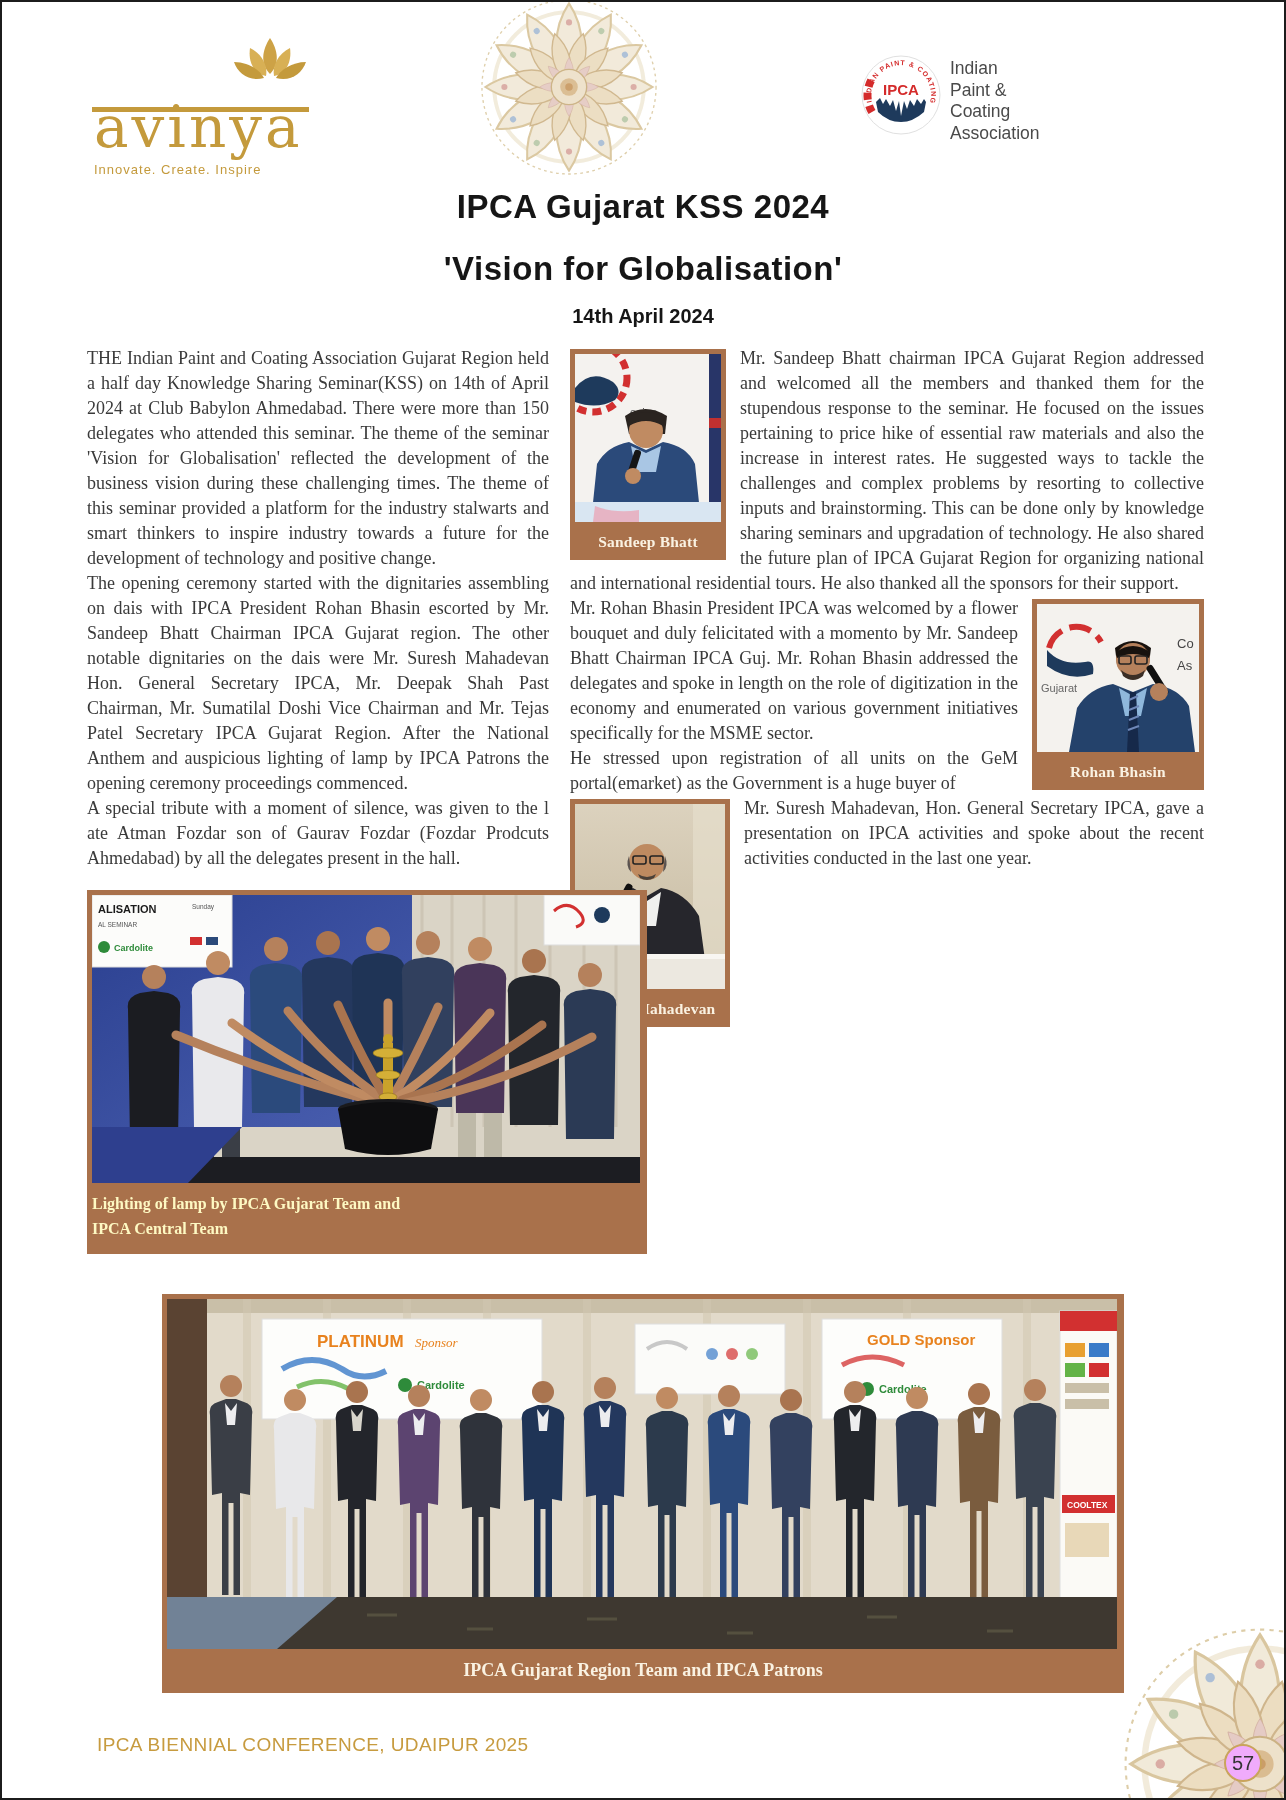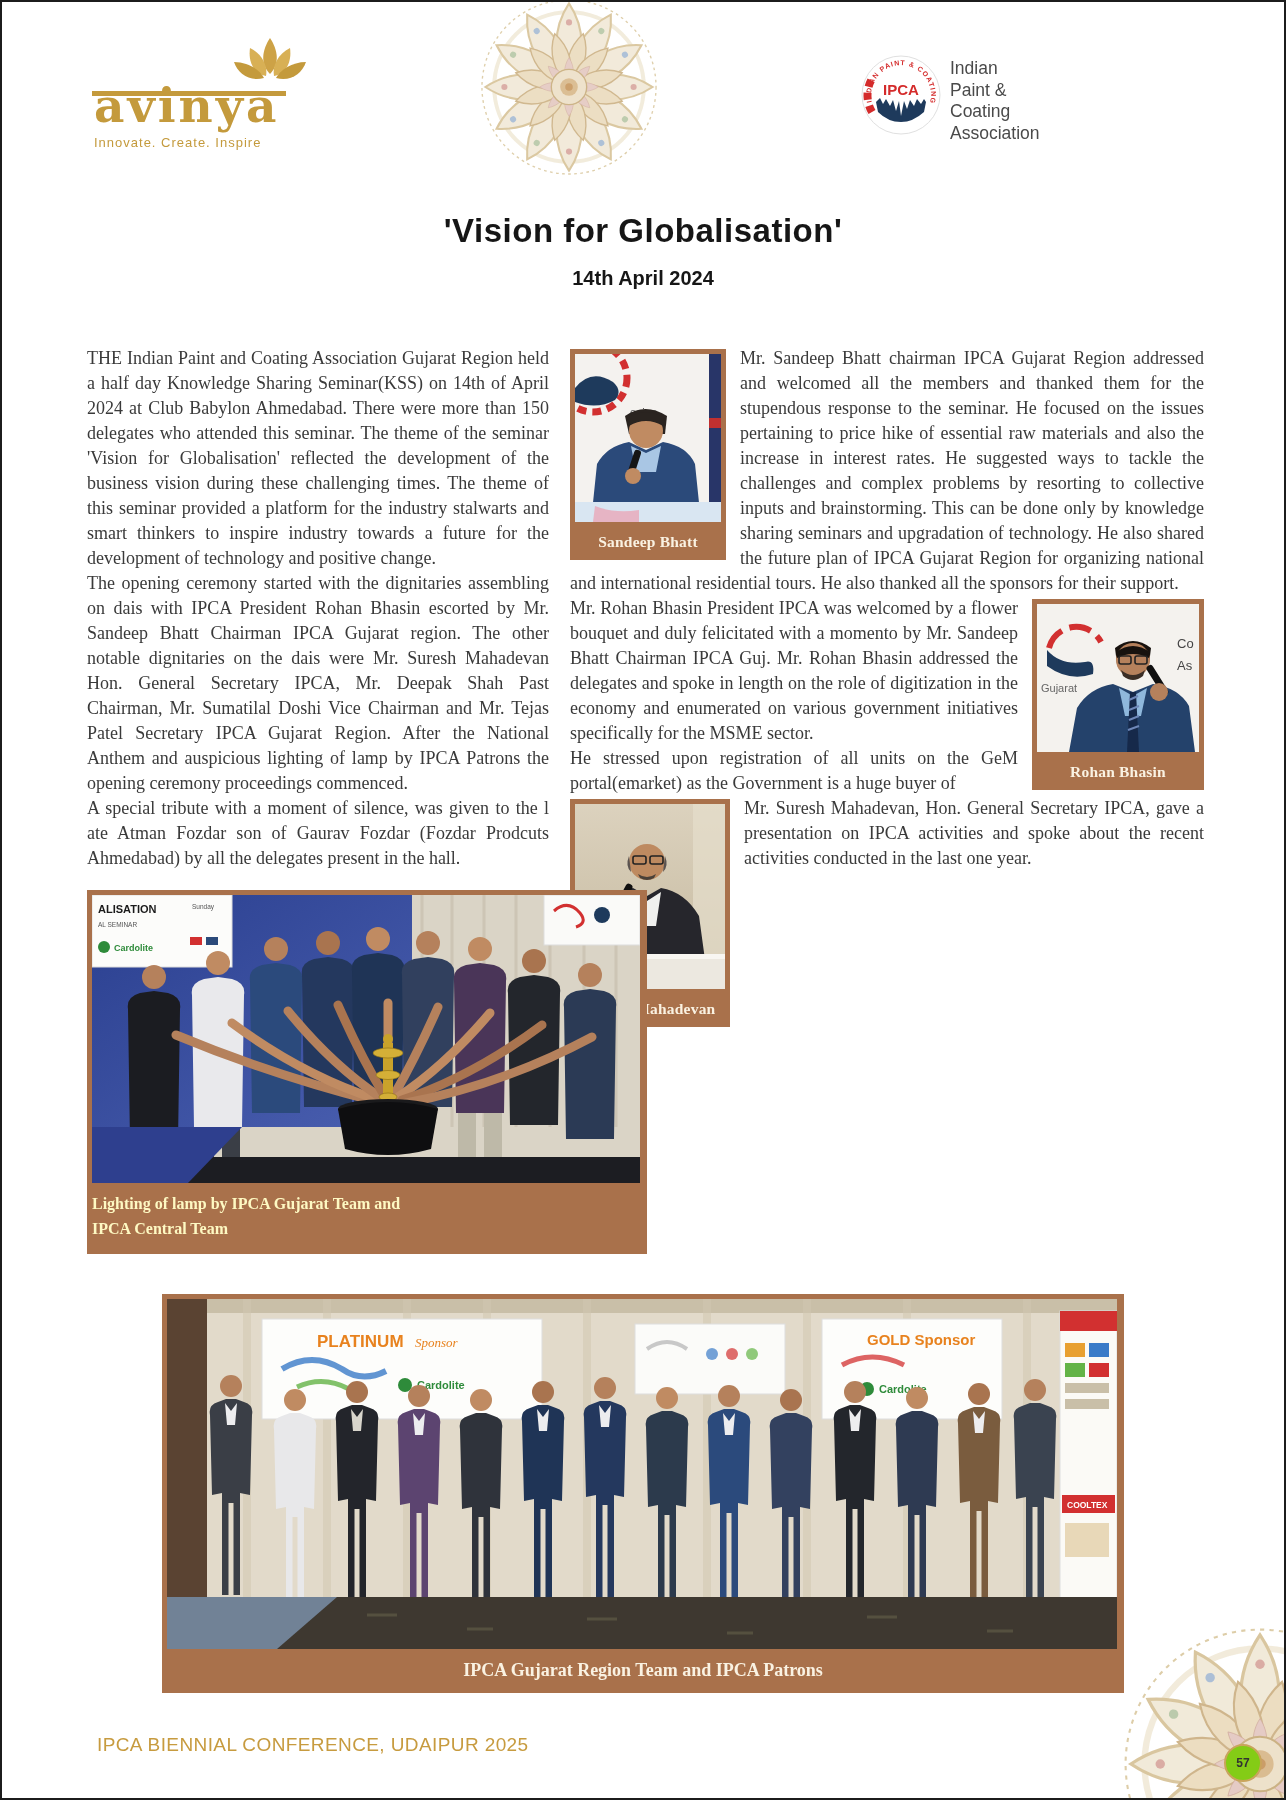--- a/index.html
+++ b/index.html
@@ -4,21 +4,21 @@
 <style>
   html,body{margin:0;padding:0;background:#888;}
   .page{
     position:relative;width:1286px;height:1800px;margin:0 auto;
     background:#ffffff;border:2px solid #1c1c1c;box-sizing:border-box;
     overflow:hidden;font-family:"Liberation Serif",serif;
   }
   
   .avinya{position:absolute;left:92px;top:44px;width:230px;height:125px;}
   .avinya-word{position:relative;display:inline-block;font-family:"DejaVu Serif",serif;
-    font-weight:bold;font-size:47px;color:#C49A3C;letter-spacing:3px;line-height:1;margin-top:36px;}
+    font-weight:normal;font-size:58px;color:#C49A3C;letter-spacing:3px;line-height:1;margin-top:52px;}
   .avinya-bar{position:absolute;left:-2px;right:-6px;top:9px;height:5px;background:#C49A3C;}
   .avinya-tag{font-family:"Liberation Sans",sans-serif;font-size:13px;color:#C49A3C;
     letter-spacing:1px;margin-top:6px;}
   .avinya-lotus{position:absolute;left:128px;top:-12px;}
   .mandala-top{position:absolute;left:402px;top:-4px;opacity:.92;}
   .ipca-logo{position:absolute;left:858px;top:52px;}
   .ipca-org{position:absolute;left:948px;top:56px;font-family:"Liberation Sans",sans-serif;
     font-size:17.5px;line-height:1.24;color:#4a4a4a;}
   
   .title-wrap{position:absolute;left:0;top:186px;width:100%;text-align:center;
@@ -41,22 +41,22 @@
   .lamp-block .cap2{font-weight:bold;text-align:left;color:#fef9c3;font-size:16px;
     line-height:25px;padding:4px 0 8px 0;font-family:"Liberation Serif",serif;}
   .group-block{position:absolute;left:160px;top:1292px;width:962px;}
   .group-block .cap3{font-weight:bold;text-align:center;color:#FAF2E2;font-size:18px;
     line-height:24px;padding:5px 0 6px 0;font-family:"Liberation Serif",serif;}
   
   .footer-conf{position:absolute;left:95px;top:1732px;font-family:"Liberation Sans",sans-serif;
     font-size:19px;color:#C79B3F;letter-spacing:.4px;}
   .mandala-bottom{position:absolute;left:1118px;top:1622px;opacity:.95;}
   .page-circle{position:absolute;left:1222px;top:1742px;width:38px;height:38px;border-radius:50%;
-    background:#84cc16;border:2px solid #C9A45C;display:flex;align-items:center;justify-content:center;
-    font-family:"Liberation Sans",sans-serif;font-weight:bold;font-size:12px;color:#333;box-sizing:border-box;}
+    background:#f0abfc;border:2px solid #C9A45C;display:flex;align-items:center;justify-content:center;
+    font-family:"Liberation Sans",sans-serif;font-weight:normal;font-size:20px;color:#333;box-sizing:border-box;}
 </style>
 </head>
 <body>
 
 <svg width="0" height="0" style="position:absolute">
   <defs>
     <path id="mp" d="M0,-60 C12,-42 12,-18 0,-8 C-12,-18 -12,-42 0,-60 Z"></path>
     <g id="mandala">
       <circle r="128" fill="none" stroke="#DCCBA4" stroke-width="2" stroke-dasharray="4 5"></circle>
       <circle r="110" fill="none" stroke="#E6D8BA" stroke-width="6" opacity=".55"></circle>
@@ -153,20 +153,21 @@
     <path fill="#1E3A5C" d="M16,48 L20,44 L23,50 L26,45 L30,52 L33,46 L36,57 L39,47 L41,62 L44,47 L47,55 L50,46 L54,52 L57,45 L61,50 L64,45 L66,48 L64,58 Q53,68 41,68 Q28,68 18,58 Z"></path>
   </svg>
   <div class="ipca-org">
     <div>Indian</div>
     <div>Paint &amp;</div>
     <div>Coating</div>
     <div>Association</div>
   </div>
 
   <div class="title-wrap">
+    <div class="title-l1">IPCA Gujarat KSS 2024</div>
     <div class="title-l2">'Vision for Globalisation'</div>
     <div class="title-date">14th April 2024</div>
   </div>
 
   <div class="col left-col">
     <p>THE Indian Paint and Coating Association Gujarat Region held a half day Knowledge Sharing Seminar(KSS) on 14th of April 2024 at Club Babylon Ahmedabad. There were more than 150 delegates who attended this seminar. The theme of the seminar 'Vision for Globalisation' reflected the development of the business vision during these challenging times. The theme of this seminar provided a platform for the industry stalwarts and smart thinkers to inspire industry towards a future for the development of technology and positive change.</p>
     <p>The opening ceremony started with the dignitaries assembling on dais with IPCA President Rohan Bhasin escorted by Mr. Sandeep Bhatt Chairman IPCA Gujarat region. The other notable dignitaries on the dais were Mr. Suresh Mahadevan Hon. General Secretary IPCA, Mr. Deepak Shah Past Chairman, Mr. Sumatilal Doshi Vice Chairman and Mr. Tejas Patel Secretary IPCA Gujarat Region. After the National Anthem and auspicious lighting of lamp by IPCA Patrons the opening ceremony proceedings commenced.</p>
     <p>A special tribute with a moment of silence, was given to the l ate Atman Fozdar son of Gaurav Fozdar (Fozdar Prodcuts Ahmedabad) by all the delegates present in the hall.</p>
   </div>
 

